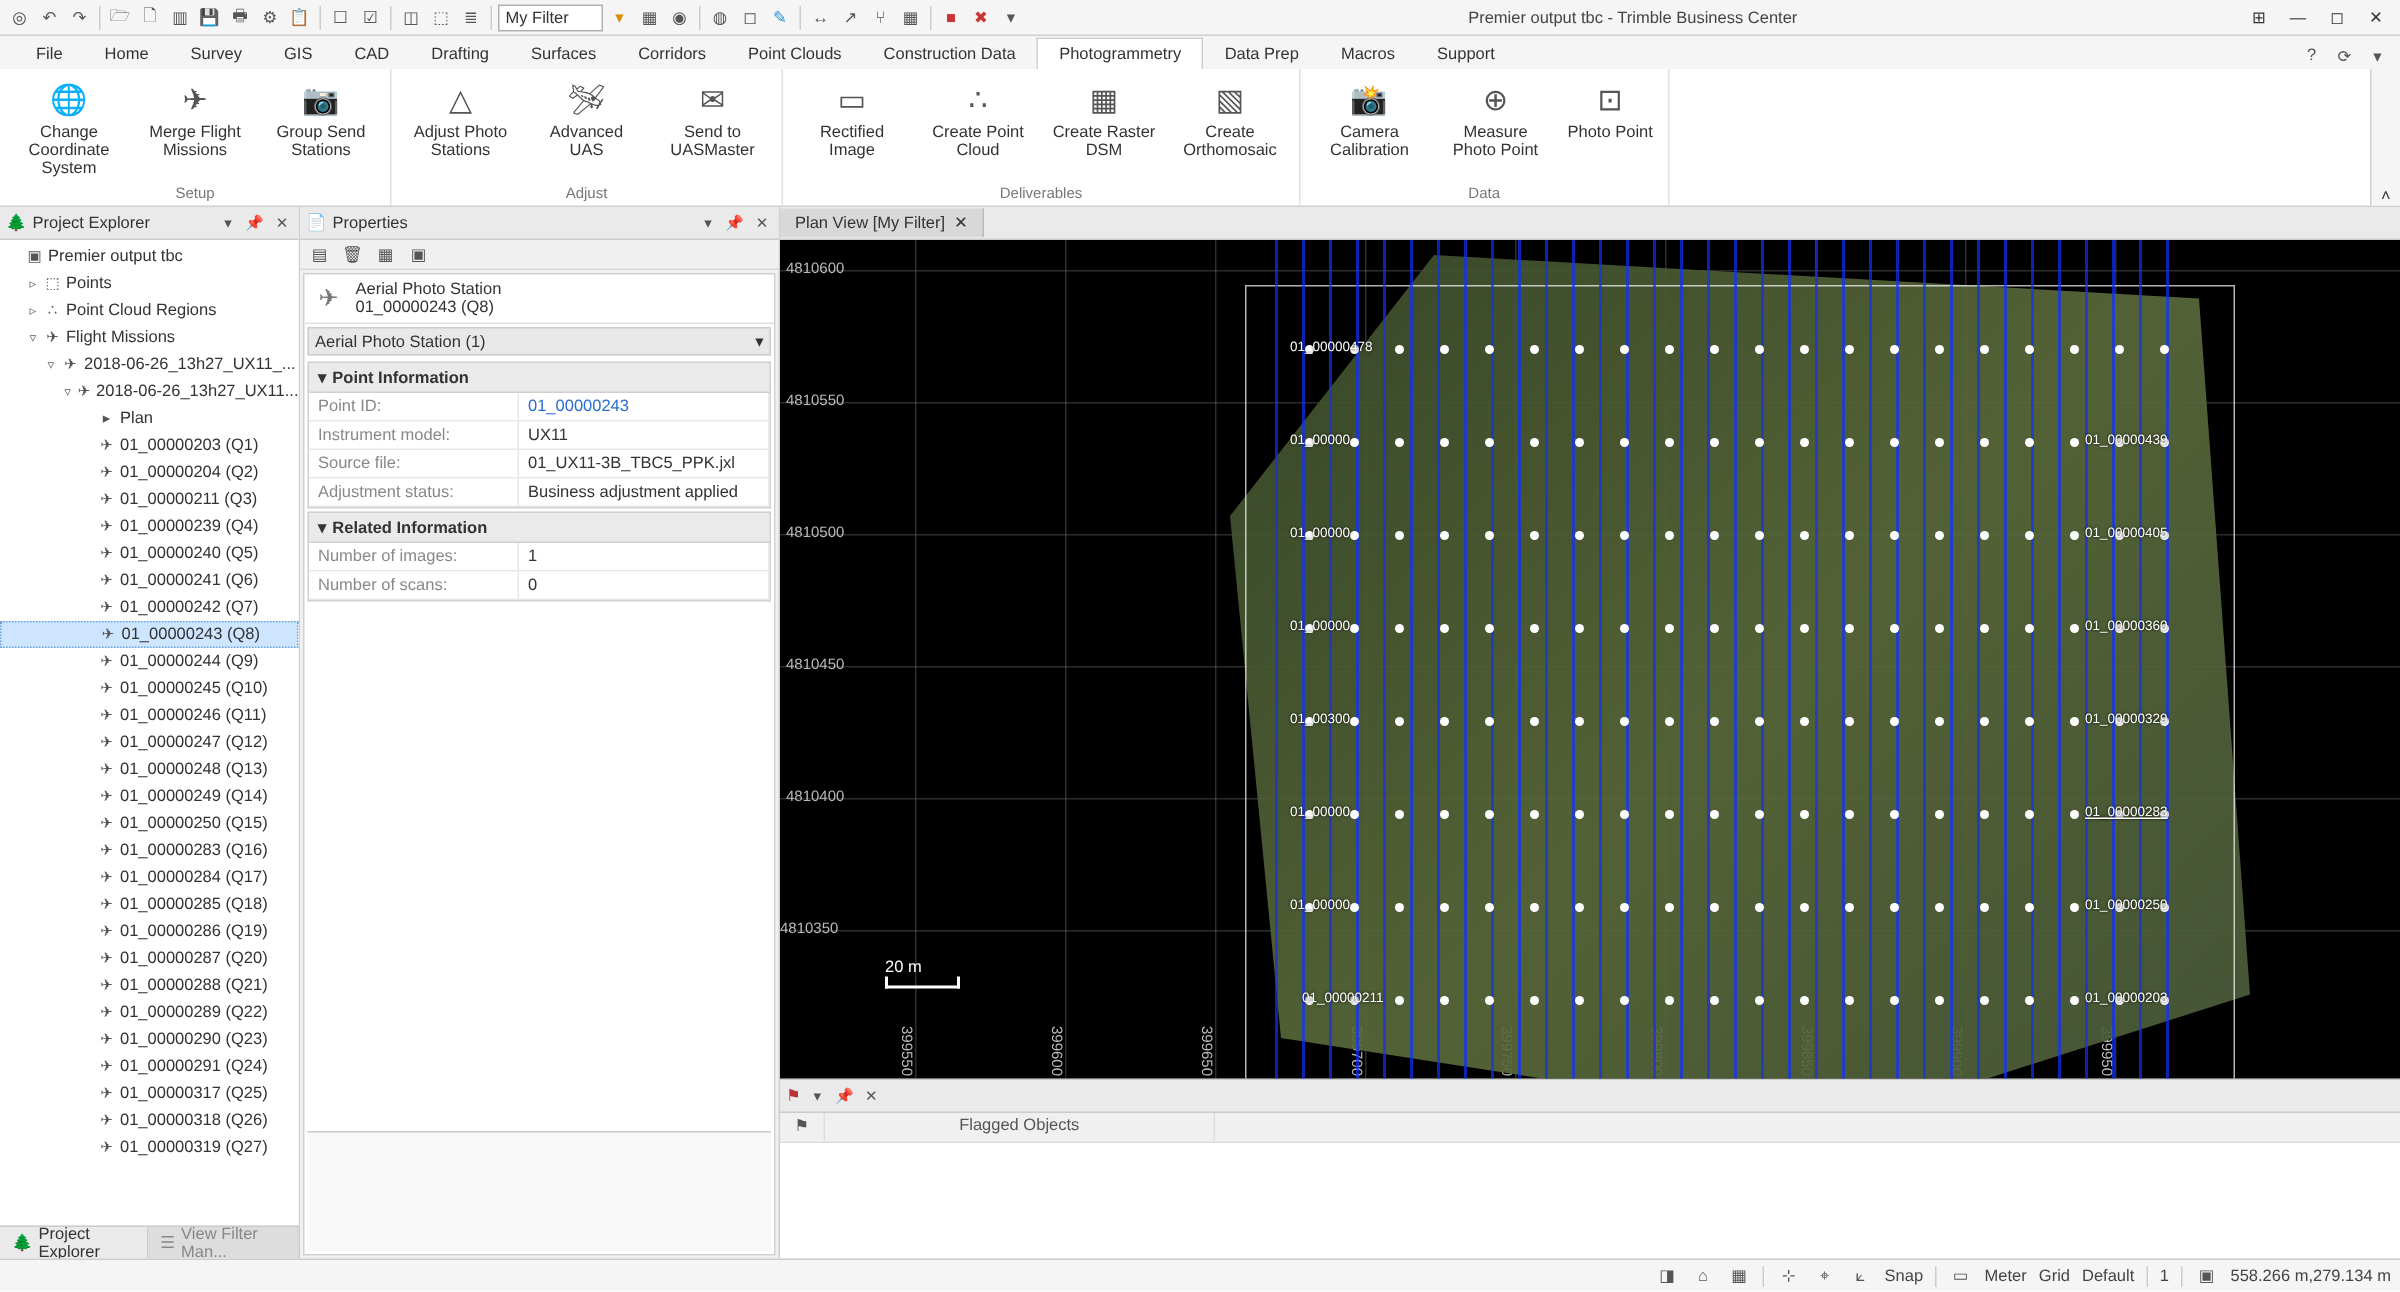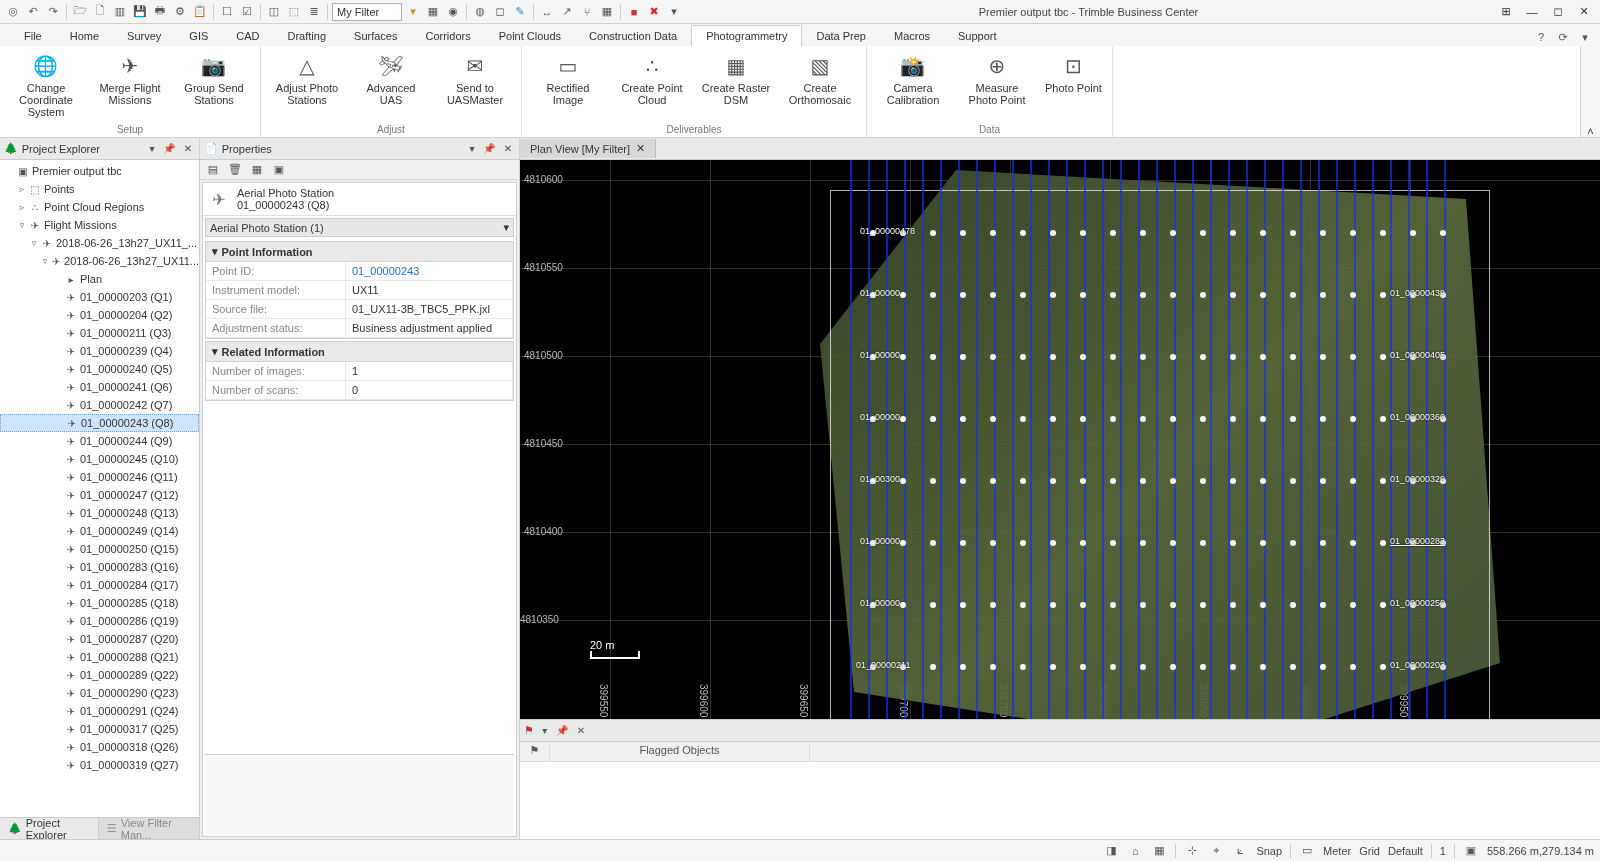--- a/index.html
+++ b/index.html
@@ -728,21 +728,21 @@
           <div class="photo-pt" style="left: 650px; top: 504px;"></div>
           <div class="photo-pt" style="left: 680px; top: 504px;"></div>
           <div class="photo-pt" style="left: 710px; top: 504px;"></div>
           <div class="photo-pt" style="left: 740px; top: 504px;"></div>
           <div class="photo-pt" style="left: 770px; top: 504px;"></div>
           <div class="photo-pt" style="left: 800px; top: 504px;"></div>
           <div class="photo-pt" style="left: 830px; top: 504px;"></div>
           <div class="photo-pt" style="left: 860px; top: 504px;"></div>
           <div class="photo-pt" style="left: 890px; top: 504px;"></div>
           <div class="photo-pt" style="left: 920px; top: 504px;"></div>
-          <div class="photo-lbl" style="left: 336px; top: 500px;">01_00000211</div>
+          <div class="photo-lbl" style="left: 348px; top: 500px;">01_00000211</div>
           <div class="photo-lbl" style="left: 870px; top: 500px;">01_00000203</div>
         </div>
       <div class="scale-bar">
         <div>20 m</div>
         <div class="bar"></div>
       </div>
     </div>
     <div class="flags-pane" style="height:120px">
       <div class="pane-header">
         <span style="color:#b33">⚑</span>

